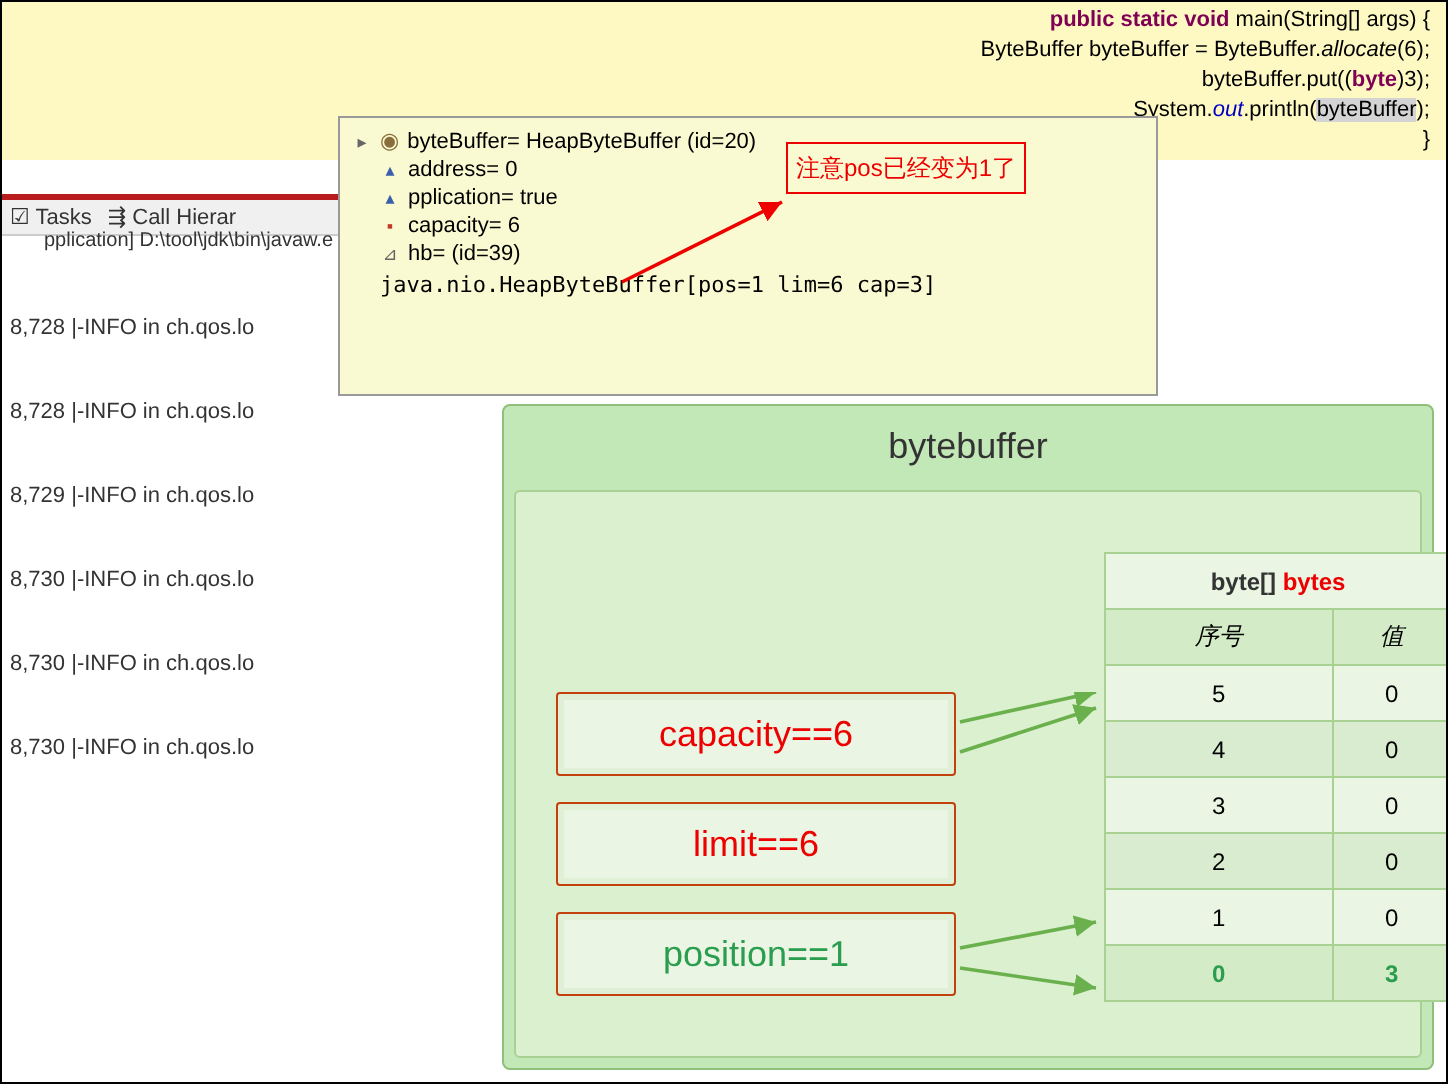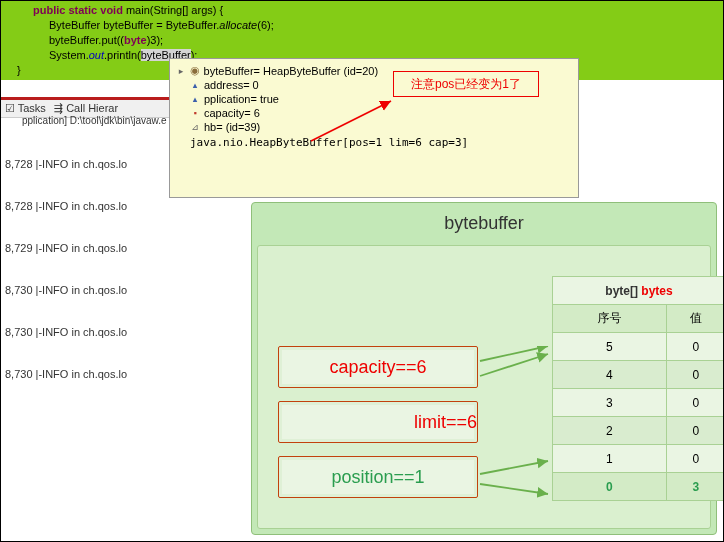--- a/index.html
+++ b/index.html
@@ -1,52 +1,52 @@
 <!DOCTYPE html>
 <html><head>
 <meta charset="utf-8">
 <style>
 * { margin: 0; padding: 0; box-sizing: border-box; font-family: Arial, sans-serif; }
 body { width: 724px; height: 542px; background: #fff; position: relative; overflow: hidden; border: 1px solid #000; }
 
-.code-area { padding: 2px 8px; font-family: Consolas, monospace; font-size: 11px; line-height: 15px; background: #84cc16; }
+.code-area { padding: 2px 8px; font-family: Consolas, monospace; font-size: 11px; line-height: 15px; background: #fef9c3; text-align: right; }
 .code-area .kw { color: #7f0055; font-weight: bold; }
 .code-area .method { font-style: italic; }
 .code-area .highlighted { background: #d4d4d4; }
 .code-left-indent { padding-left: 24px; }
 .code-right-brace { padding-left: 8px; }
 
 .tabs-row { position: absolute; top: 96px; left: 0; font-size: 11px; color: #333; padding: 2px 4px; background: #f0f0f0; border-top: 3px solid #b91c1c; border-bottom: 1px solid #ccc; width: 180px; display: flex; gap: 8px; }
 .path-row { position: absolute; top: 113px; left: 0; font-size: 10px; color: #333; padding: 1px 21px; width: 180px; overflow: hidden; white-space: nowrap; }
 
 .console-area { position: absolute; top: 127px; left: 0; width: 180px; font-family: Consolas, monospace; font-size: 11px; line-height: 14px; color: #333; padding: 1px 4px; white-space: pre; overflow: hidden; }
 
 .debug-popup { position: absolute; top: 57px; left: 168px; width: 410px; height: 140px; background: #fafad2; border: 1px solid #999; font-size: 11px; }
 .debug-content { padding: 4px 6px; font-family: Arial, sans-serif; }
 .debug-row { display: flex; align-items: center; gap: 4px; padding: 1px 0; }
 .tri { font-size: 9px; color: #666; width: 10px; text-align: center; }
 .tri-blue { color: #3b5fab; }
 .mono-row { font-family: Consolas, monospace; font-size: 11px; padding: 2px 0 2px 14px; }
 
-.anno-box { position: absolute; top: 70px; left: 392px; width: 146px; height: 26px; border: 1.5px solid #e00; color: #e00; font-size: 12px; text-align: center; line-height: 24px; background: transparent; }
+.anno-box { position: absolute; top: 70px; left: 392px; width: 120px; height: 26px; border: 1.5px solid #e00; color: #e00; font-size: 12px; text-align: center; line-height: 24px; background: transparent; }
 .arrow-svg { position: absolute; pointer-events: none; }
 
 .diagram { position: absolute; top: 201px; left: 250px; width: 466px; height: 333px; background: #c3e8b7; border: 1px solid #8fbf7a; border-radius: 4px; }
 .diagram-title { text-align: center; font-size: 18px; color: #333; padding: 10px 0 6px; font-weight: normal; }
 .diagram-inner { position: absolute; top: 42px; left: 5px; right: 5px; bottom: 5px; background: #daf0cf; border: 1px solid #a9d194; border-radius: 3px; }
 
 .pill { position: absolute; width: 200px; height: 42px; background: #eaf5e3; border: 1px solid #c2410c; border-radius: 2px; text-align: center; line-height: 40px; font-size: 18px; box-shadow: inset 0 0 0 3px #dff0d6; }
 .pill-capacity { top: 100px; left: 20px; color: #e00; }
-.pill-limit { top: 155px; left: 20px; color: #e00; text-align: right; }
+.pill-limit { top: 155px; left: 20px; color: #e00; }
 .pill-position { top: 210px; left: 20px; color: #2a9d4f; }
 
 .bytes-table { position: absolute; top: 30px; left: 294px; width: 174px; border-collapse: collapse; font-size: 12px; }
 .bytes-table th, .bytes-table td { border: 1px solid #a9d194; text-align: center; height: 28px; }
 .bytes-table .hdr1 { background: #eaf5e3; }
-.bytes-table .hdr2 td { background: #d3ebc6; font-weight: normal; }
+.bytes-table .hdr2 td { background: #d3ebc6; font-weight: normal; font-style: italic; }
 .bytes-table tbody tr td { background: #eaf5e3; }
 .bytes-table tbody tr.alt td { background: #d9eccf; }
 .bytes-table tbody tr.last td { background: #d3ebc6; color: #2a9d4f; font-weight: bold; }
 .bytes-header-span { color: #333; }
 .bytes-header-red { color: #e00; }
 
 </style>
 </head>
 <body>
 

